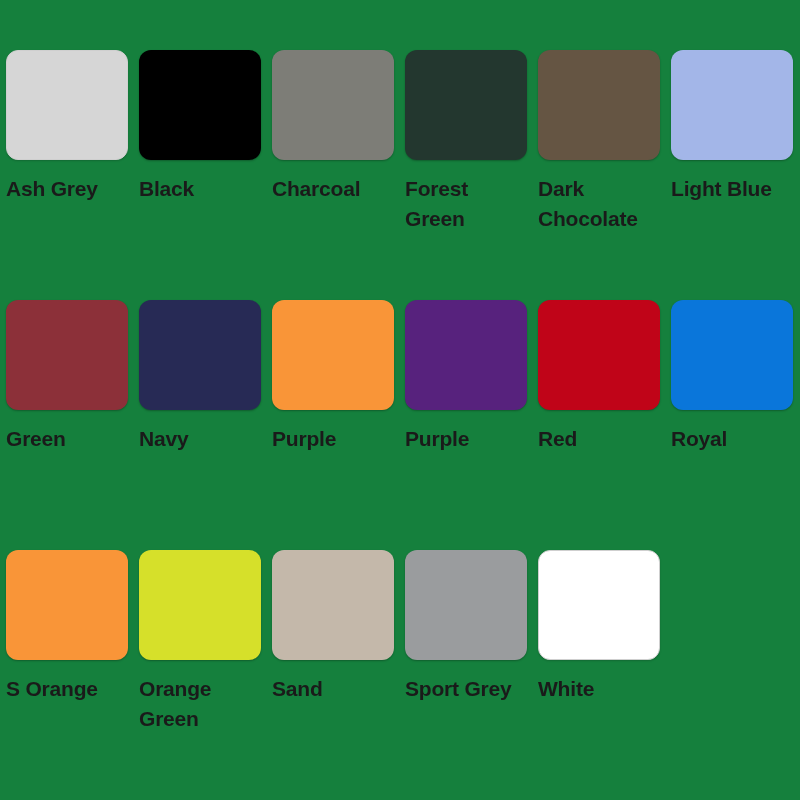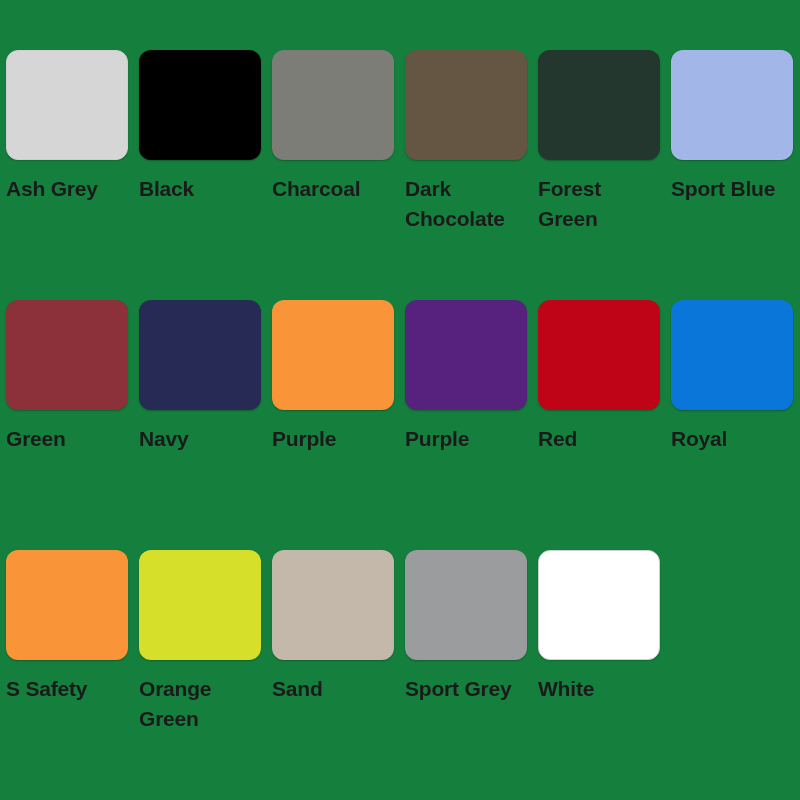--- a/index.html
+++ b/index.html
@@ -84,30 +84,30 @@
     </div>
     <div class="swatch-cell">
       <div class="swatch-chip" style="background-color: rgb(0, 0, 0);"></div>
       <div class="swatch-label" style="color: rgb(26, 26, 26);">Black</div>
     </div>
     <div class="swatch-cell">
       <div class="swatch-chip" style="background-color: rgb(125, 125, 119);"></div>
       <div class="swatch-label" style="color: rgb(26, 26, 26);">Charcoal</div>
     </div>
     <div class="swatch-cell">
+      <div class="swatch-chip" style="background-color: rgb(35, 55, 47);"></div>
+      <div class="swatch-label" style="color: rgb(26, 26, 26);">Forest Green</div>
+    </div>
+    <div class="swatch-cell">
       <div class="swatch-chip" style="background-color: rgb(101, 85, 67);"></div>
       <div class="swatch-label" style="color: rgb(26, 26, 26);">Dark Chocolate</div>
     </div>
     <div class="swatch-cell">
-      <div class="swatch-chip" style="background-color: rgb(35, 55, 47);"></div>
-      <div class="swatch-label" style="color: rgb(26, 26, 26);">Forest Green</div>
-    </div>
-    <div class="swatch-cell">
       <div class="swatch-chip" style="background-color: rgb(163, 182, 232);"></div>
-      <div class="swatch-label" style="color: rgb(26, 26, 26);">Sport Blue</div>
+      <div class="swatch-label" style="color: rgb(26, 26, 26);">Light Blue</div>
     </div>
   </div>
 
   <div class="swatch-row">
     <div class="swatch-cell">
       <div class="swatch-chip" style="background-color: rgb(140, 48, 57);"></div>
       <div class="swatch-label" style="color: rgb(26, 26, 26);">Green</div>
     </div>
     <div class="swatch-cell">
       <div class="swatch-chip" style="background-color: rgb(39, 42, 85);"></div>
@@ -127,21 +127,21 @@
     </div>
     <div class="swatch-cell">
       <div class="swatch-chip" style="background-color: rgb(10, 118, 218);"></div>
       <div class="swatch-label" style="color: rgb(26, 26, 26);">Royal</div>
     </div>
   </div>
 
   <div class="swatch-row">
     <div class="swatch-cell">
       <div class="swatch-chip" style="background-color: rgb(249, 149, 56);"></div>
-      <div class="swatch-label" style="color: rgb(26, 26, 26);">S Safety</div>
+      <div class="swatch-label" style="color: rgb(26, 26, 26);">S Orange</div>
     </div>
     <div class="swatch-cell">
       <div class="swatch-chip" style="background-color: rgb(214, 224, 42);"></div>
       <div class="swatch-label" style="color: rgb(26, 26, 26);">Orange Green</div>
     </div>
     <div class="swatch-cell">
       <div class="swatch-chip" style="background-color: rgb(196, 184, 170);"></div>
       <div class="swatch-label" style="color: rgb(26, 26, 26);">Sand</div>
     </div>
     <div class="swatch-cell">

